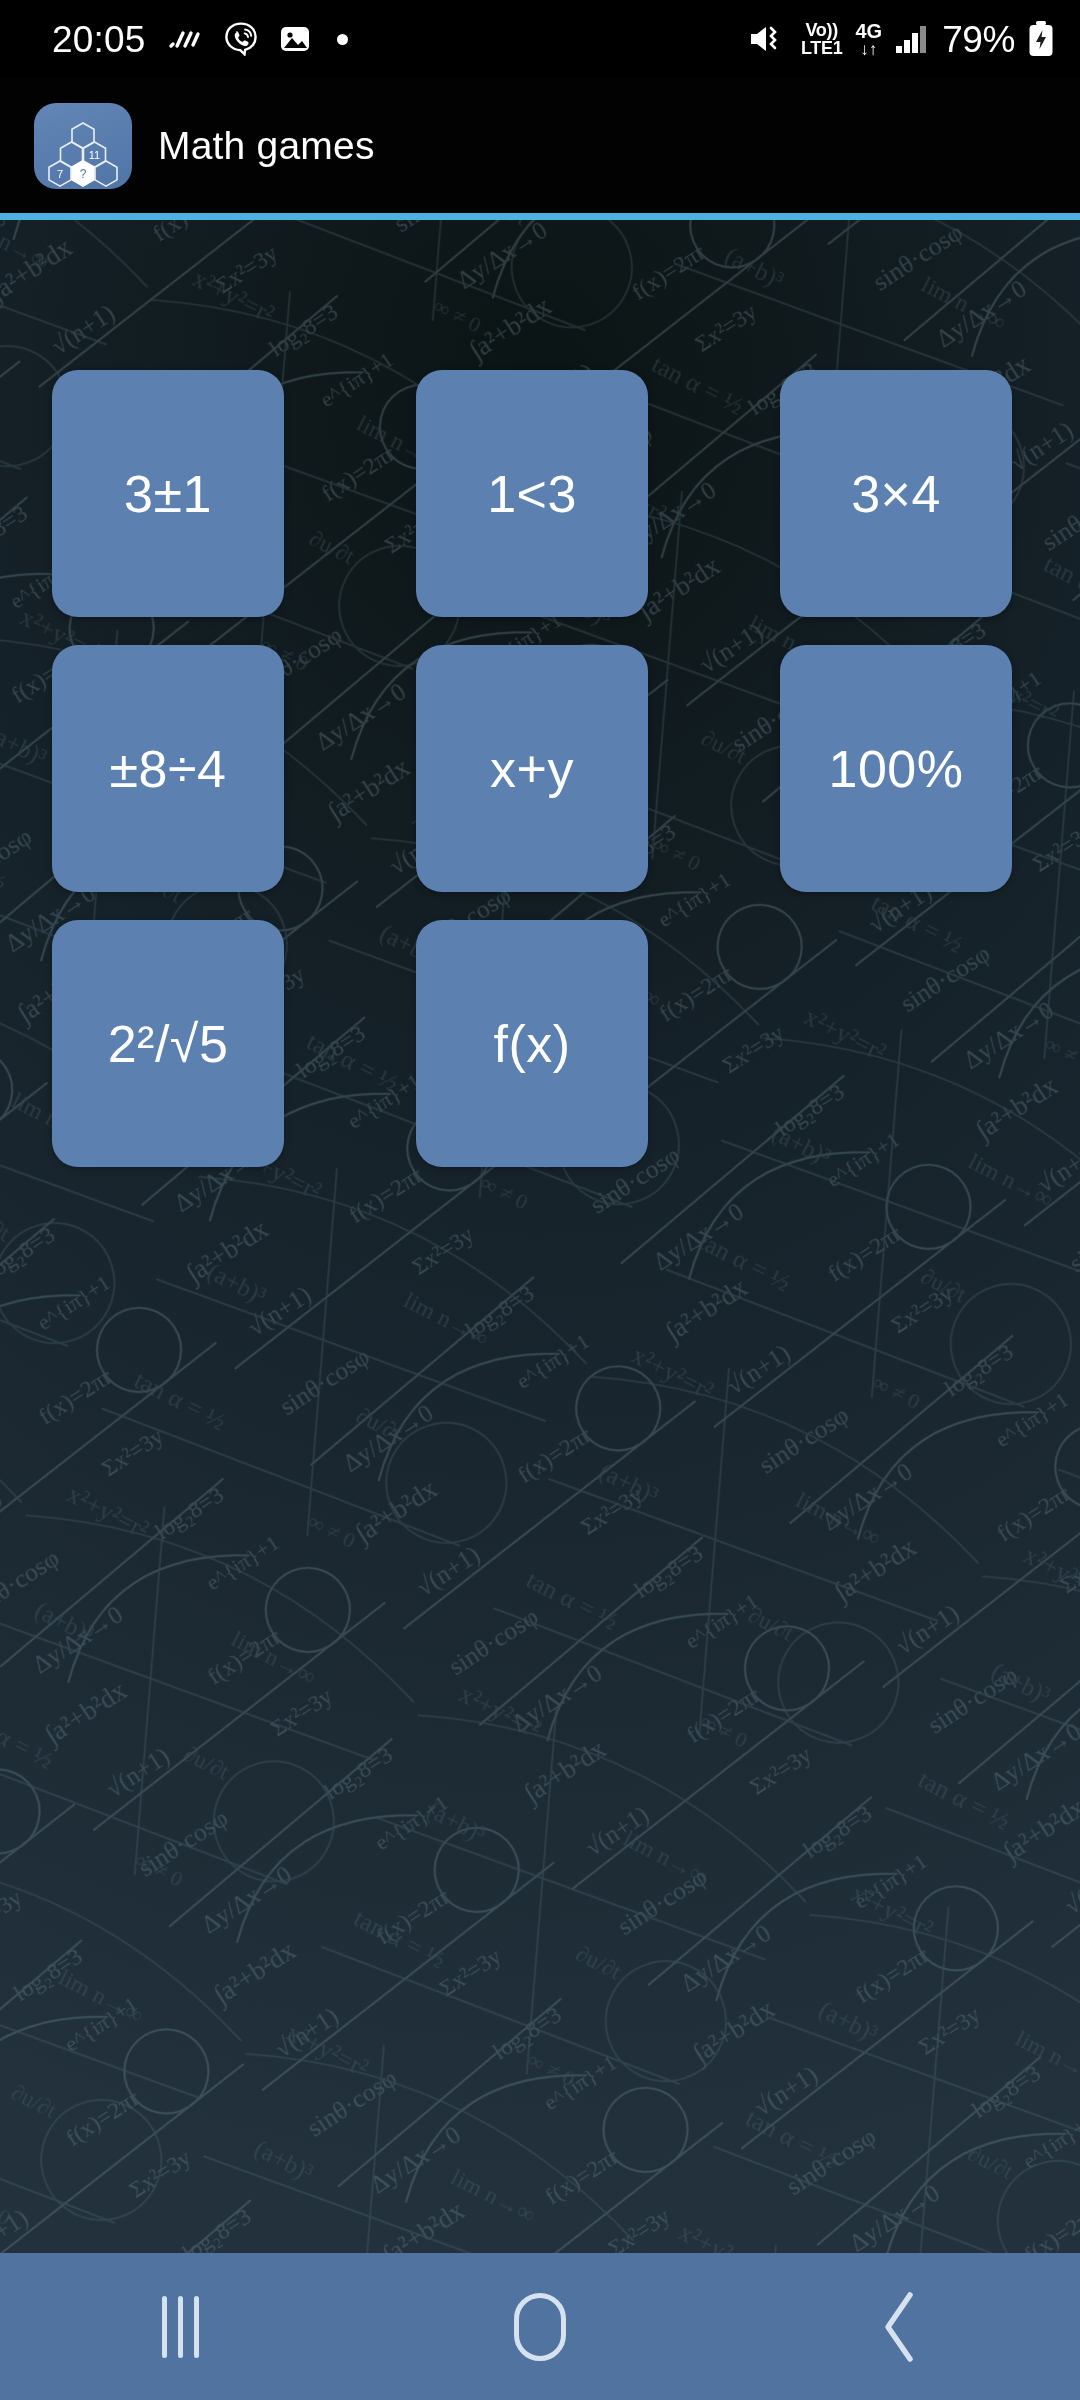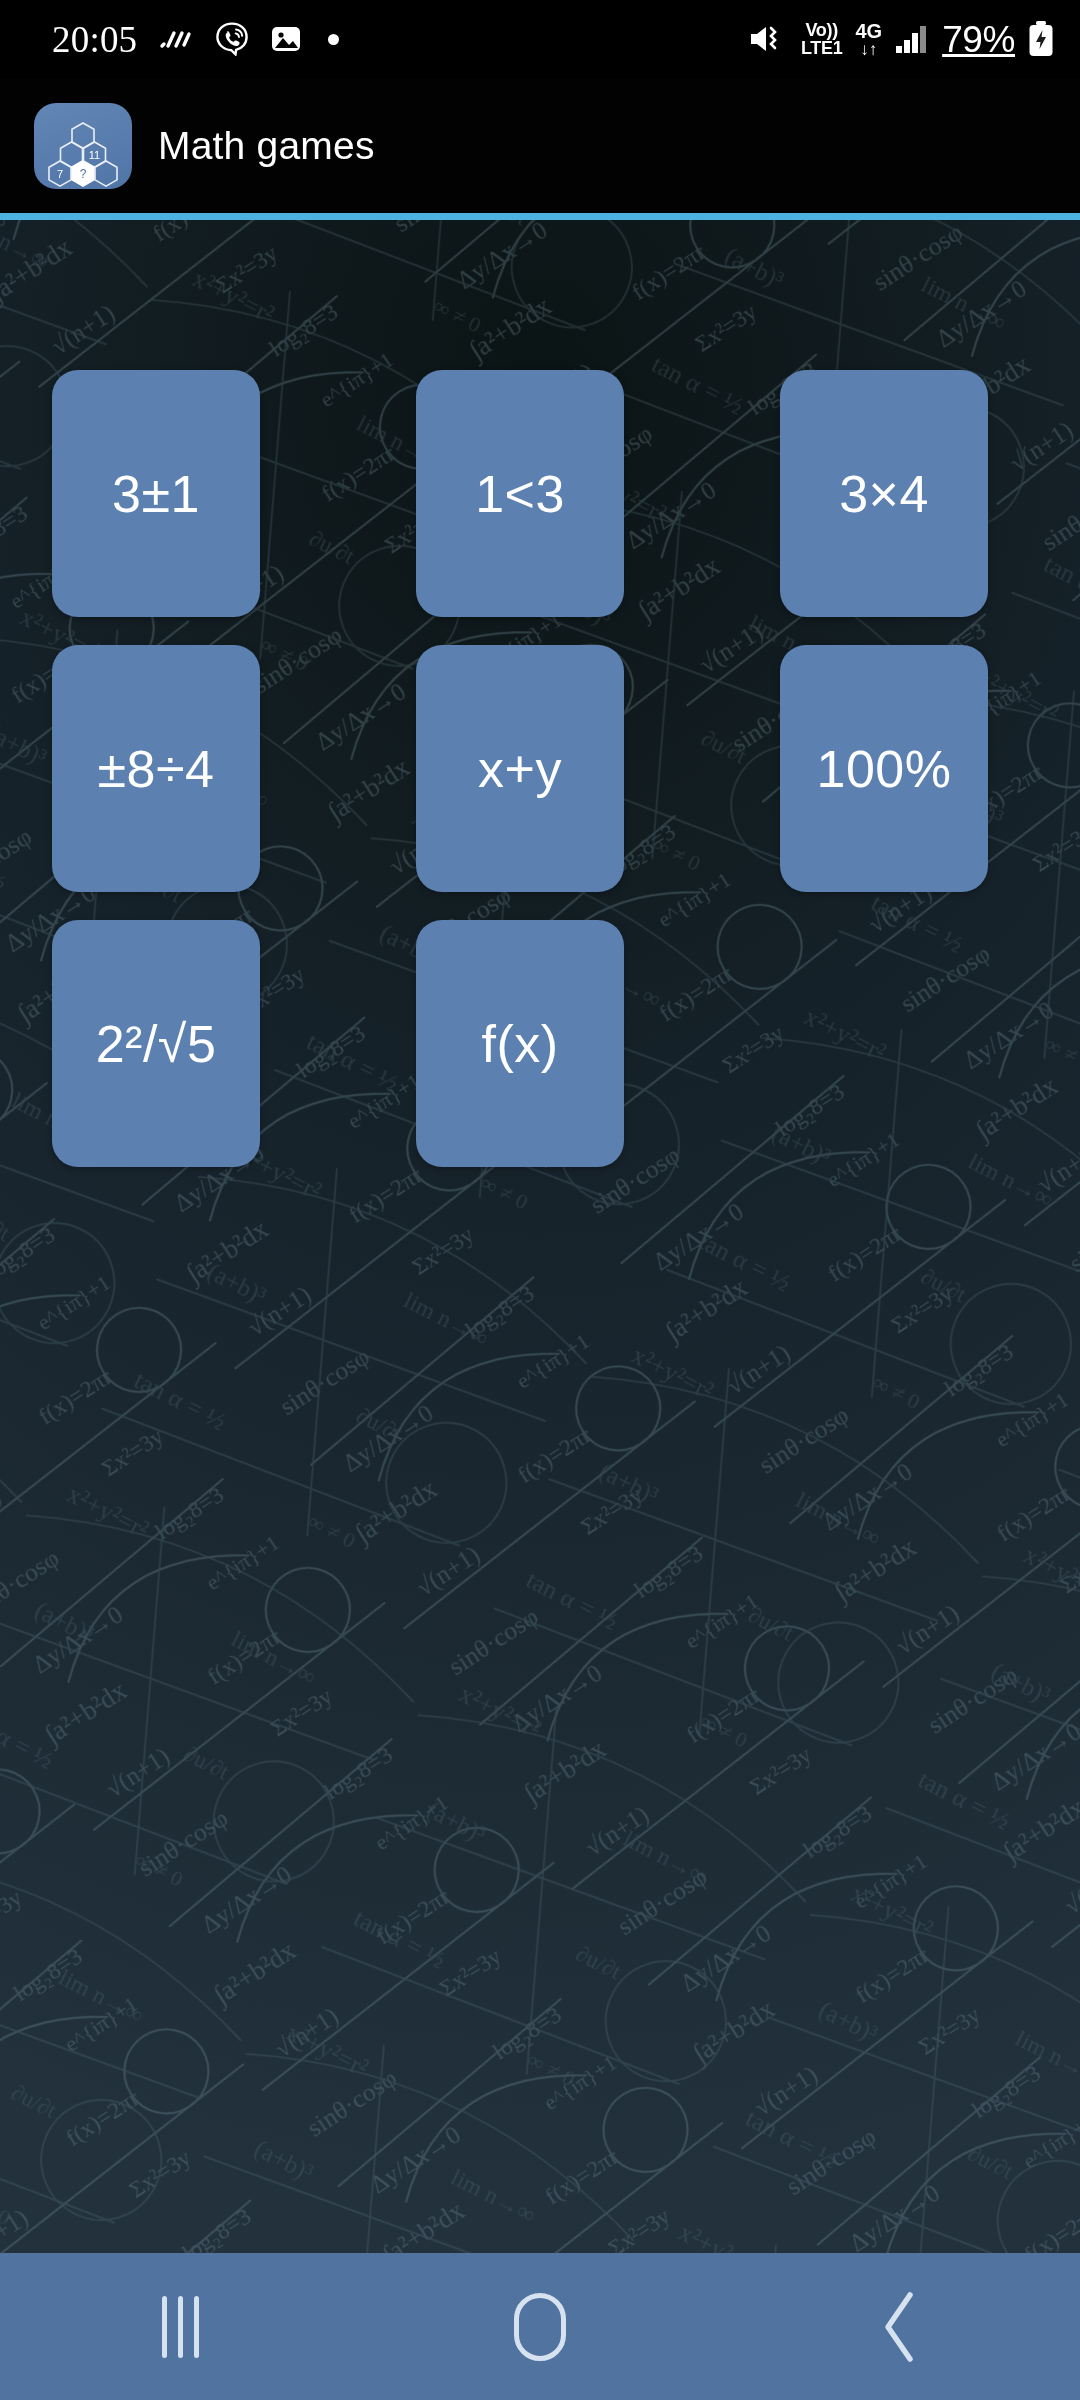--- a/index.html
+++ b/index.html
@@ -16,30 +16,29 @@
   }
 
   
   #status-bar {
     position:absolute; top:0; left:0;
     width:1080px; height:78px;
     background:#000;
     display:flex; align-items:center;
     padding:0 26px 0 52px;
   }
-  #status-left { display:flex; align-items:center; gap:21px;font-family:Liberation Serif, serif; }
+  #status-left { display:flex; align-items:center; gap:21px; }
   #status-right { display:flex; align-items:center; gap:13px; margin-left:auto; }
   .sb-time {
     color:#fff; font-size:37px; letter-spacing:0.2px;
     font-weight:400; line-height:1;
   }
   .sb-pct {
     color:#fff; font-size:37px; font-weight:400; line-height:1;
     letter-spacing:-0.4px;
-    text-decoration:underline;
   }
   .sb-ico { display:block; }
   .sb-vo {
     display:flex; flex-direction:column; align-items:center;
     color:#fff; line-height:1.0; font-size:18px; font-weight:700;
     letter-spacing:-0.3px;
   }
   .sb-4g {
     display:flex; flex-direction:column; align-items:center;
     color:#fff; line-height:1.0; font-size:20px; font-weight:700;
@@ -90,21 +89,21 @@
   
   #tile-grid {
     position:absolute; top:150px; left:52px;
     width:976px;
     display:grid;
     grid-template-columns:repeat(3, 246px);
     column-gap:118px;
     row-gap:28px;
   }
   .tile {
-    width:208px; height:247px;
+    width:232px; height:247px;
     background:#5c81b1;
     border-radius:26px;
     display:flex; align-items:center; justify-content:center;
     box-shadow:0 2px 6px rgba(0,0,0,0.30);
   }
   .tile-label {
     color:#fff;
     font-size:52px;
     font-weight:400;
     letter-spacing:0.5px;

